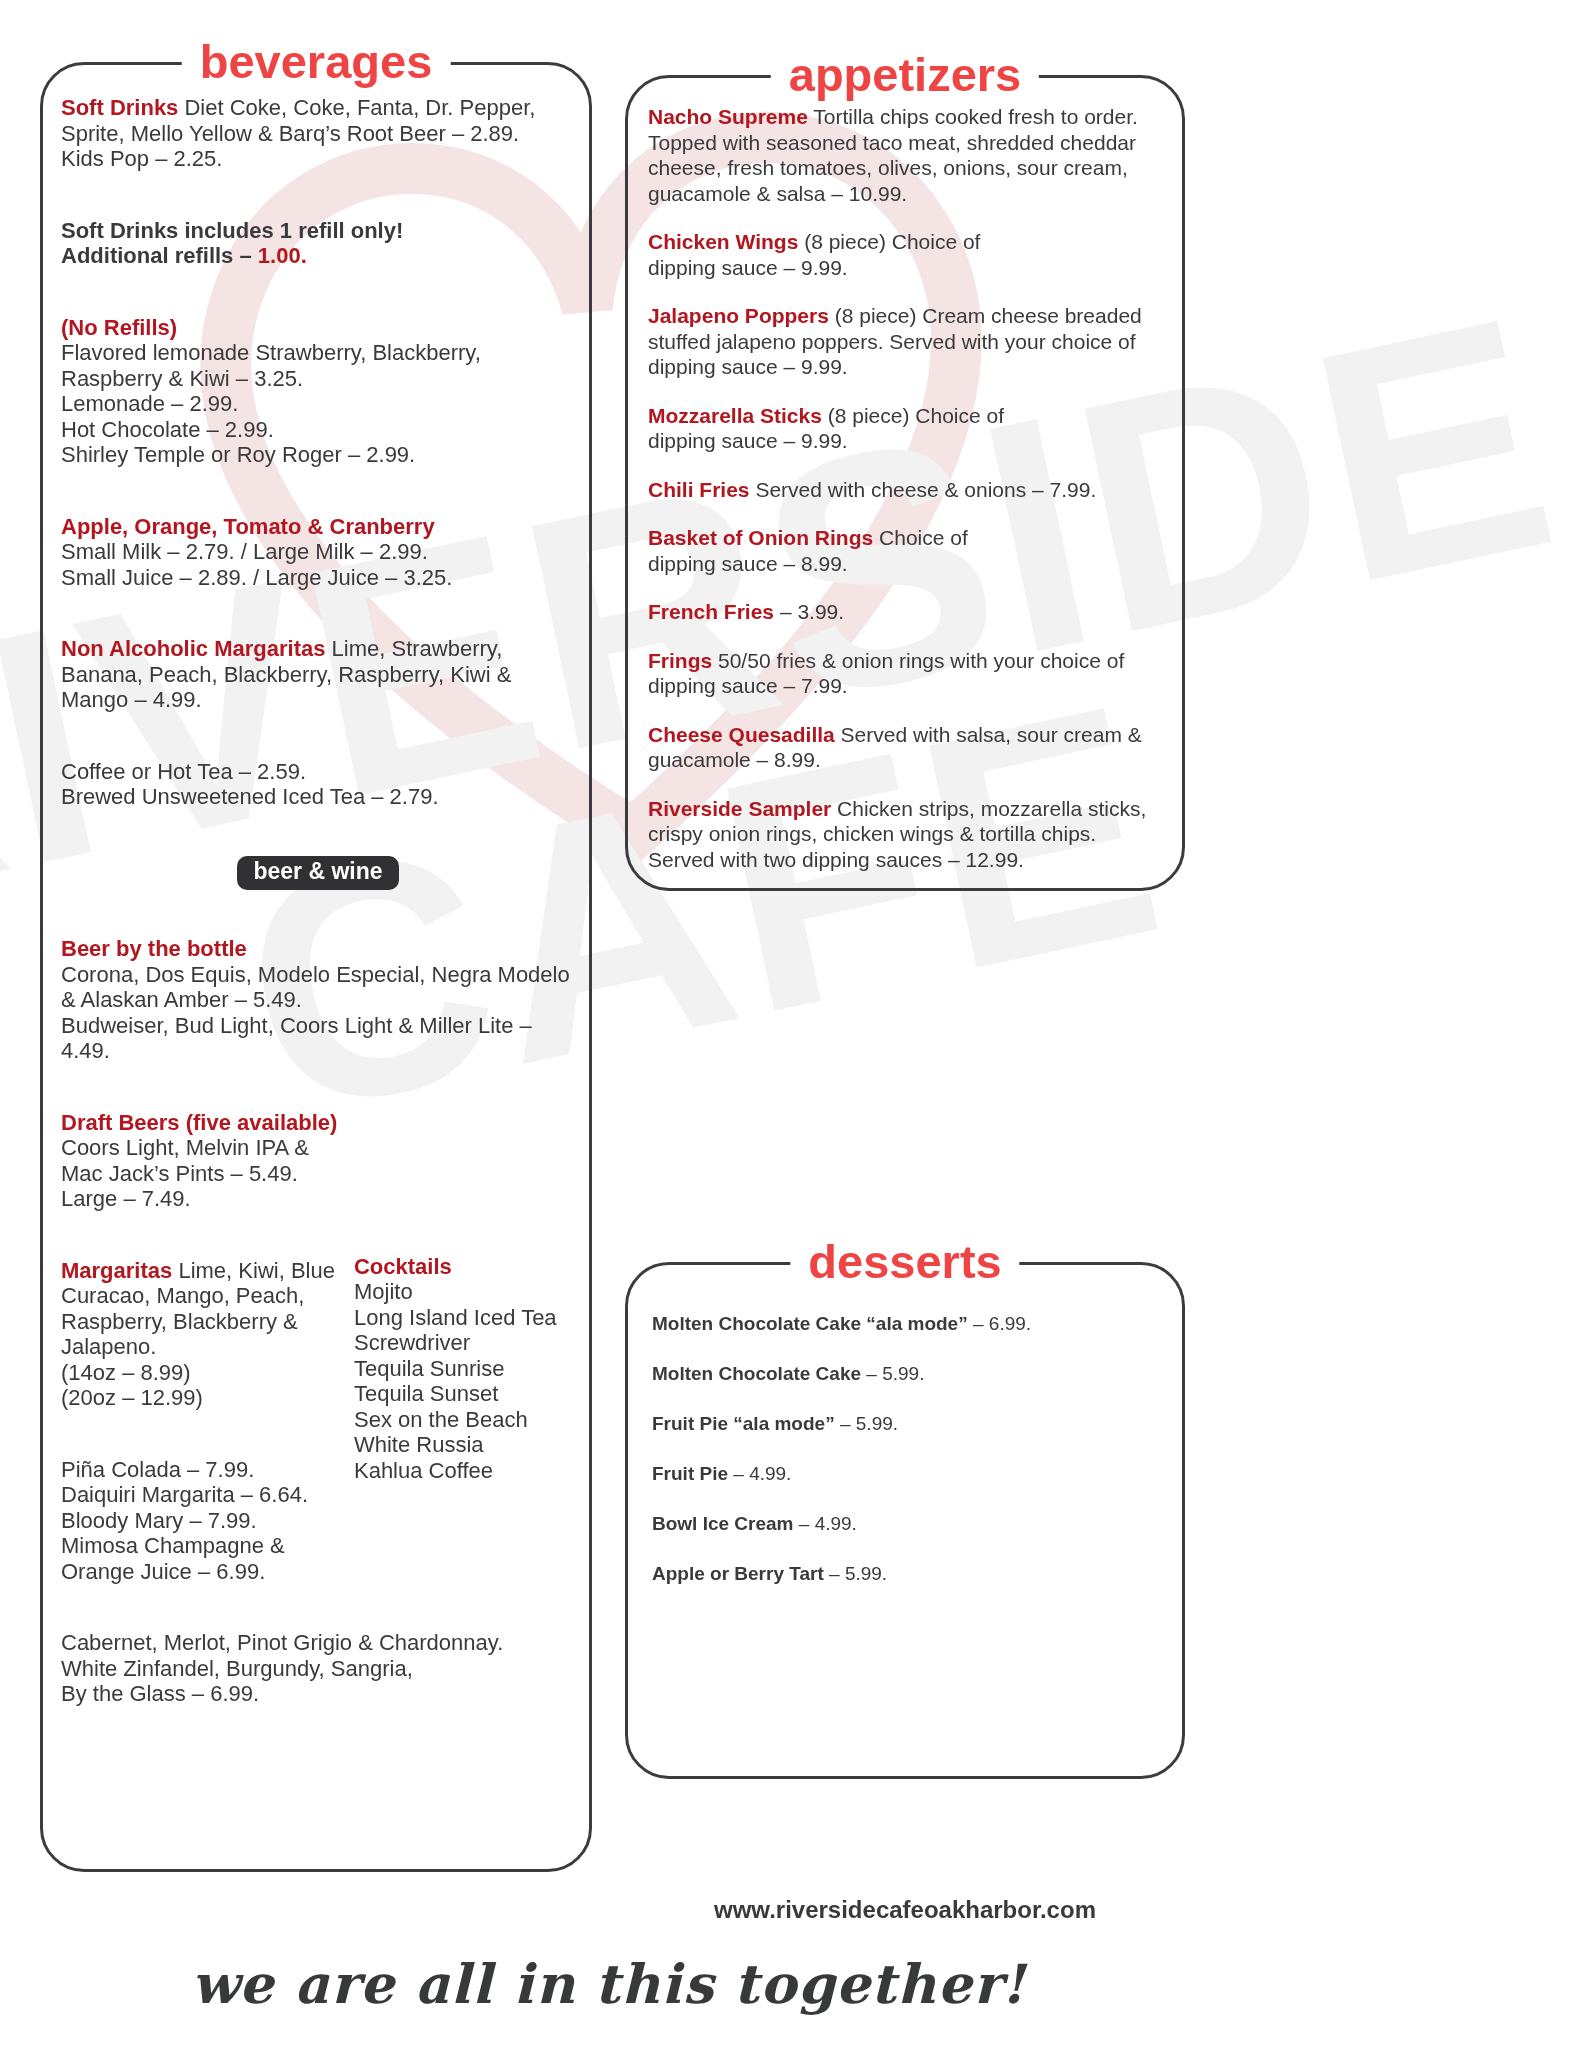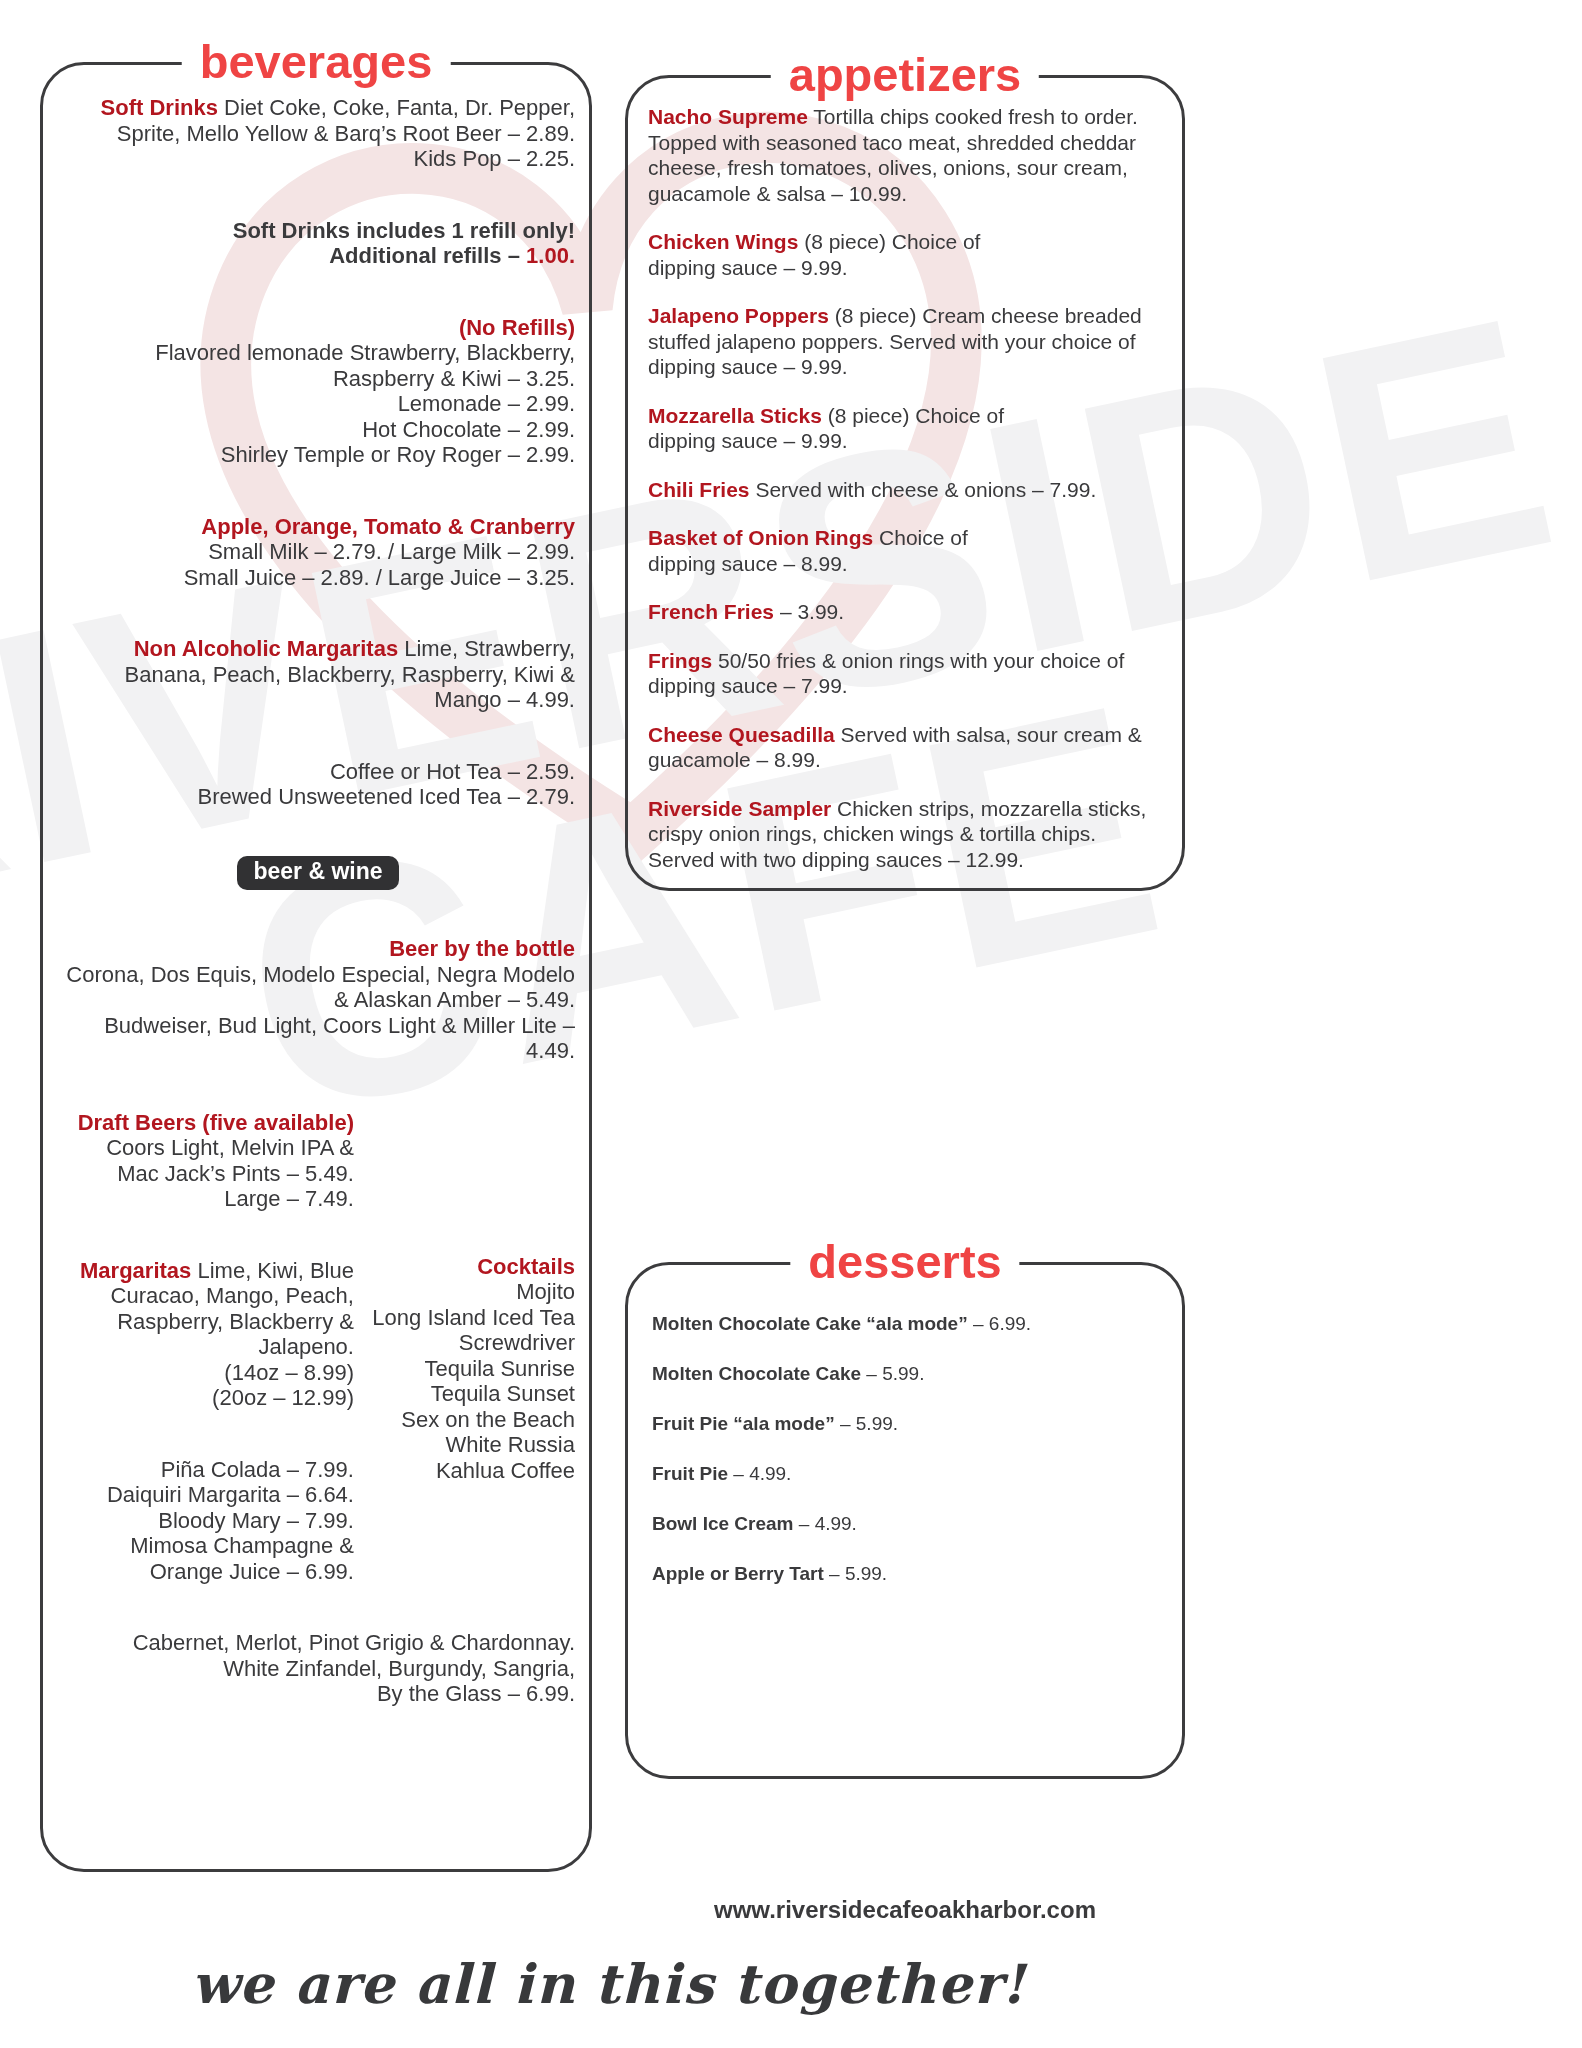--- a/index.html
+++ b/index.html
@@ -36,21 +36,21 @@
   #des-panel { left:625px; top:1262px; width:560px; height:517px;  }
 
   .panel-title {
     position:absolute; top:-29px; left:50%; transform:translateX(-50%);
     background:#ffffff; padding:0 18px;
     font-size:47px; font-weight:bold; color:#ef4444;
     white-space:nowrap; line-height:1.1;
   }
 
   .content { position:relative; width:100%; height:100%; }
-  .bev-content { padding:30px 14px 0 18px; font-size:22px; line-height:25.5px;text-align:right; }
+  .bev-content { padding:30px 14px 0 18px; font-size:22px; line-height:25.5px; }
   .app-content { padding:26px 18px 0 20px; font-size:21px; line-height:25.5px; }
   .des-content { padding:46px 18px 0 24px; font-size:19px; line-height:26px; }
 
   .bev-content .block { margin-bottom:46px; }
   .app-content .block { margin-bottom:23px; }
   .des-content .d-item { margin-bottom:24px; }
 
   .red  { color:#b2161f; }
   .bold { font-weight:bold; }
   .nowrap { white-space:nowrap; }

